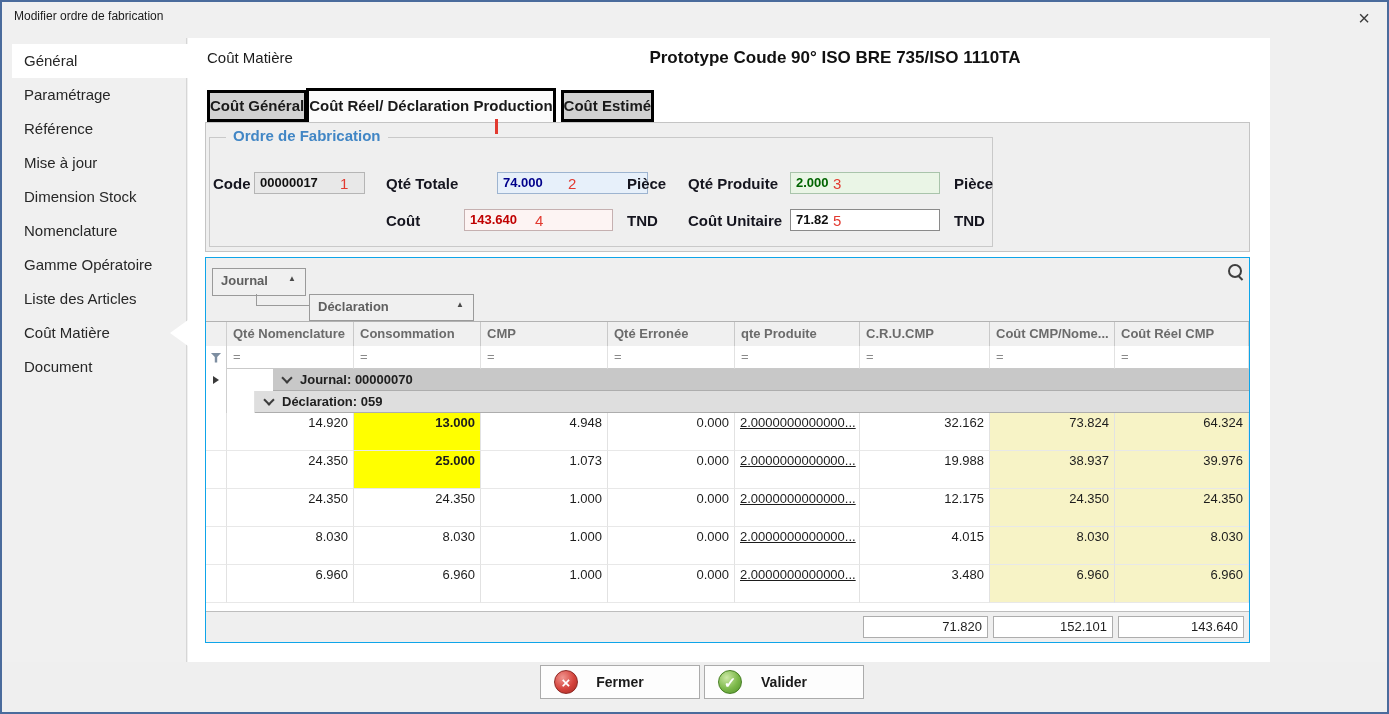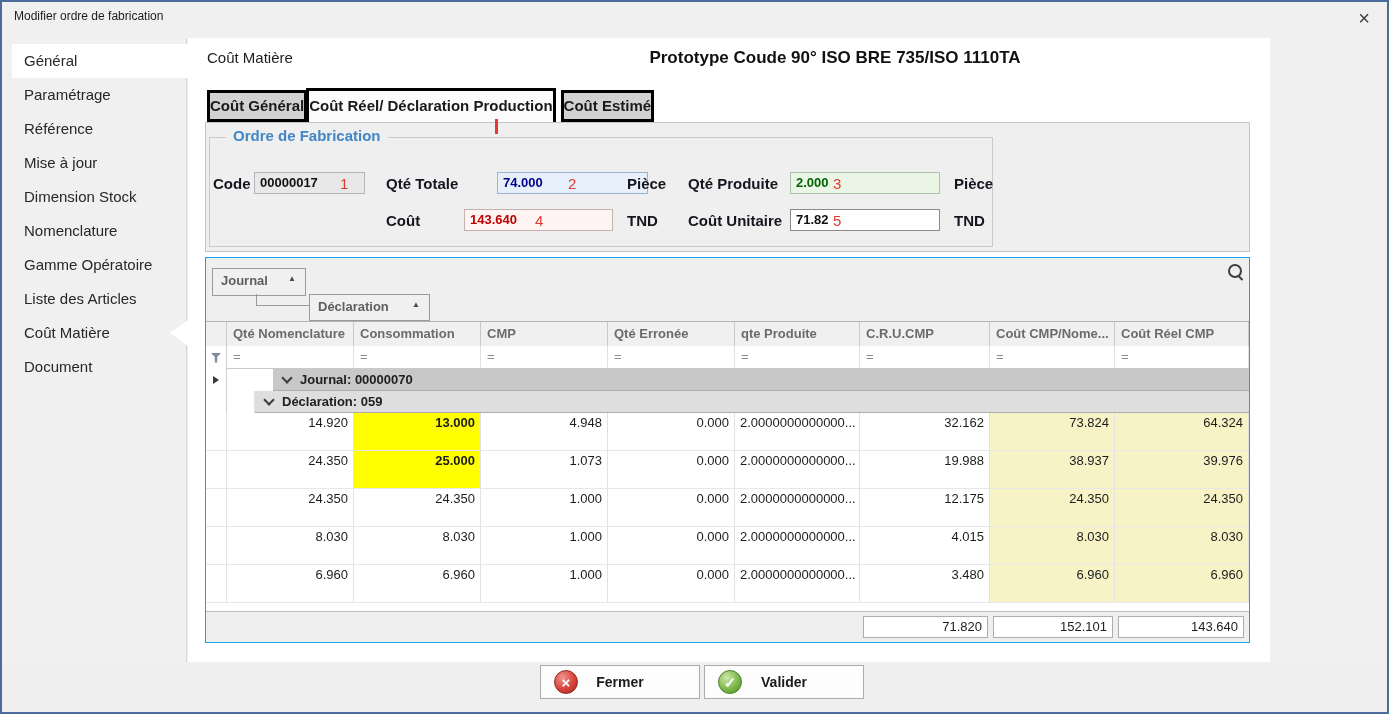--- a/index.html
+++ b/index.html
@@ -48,21 +48,21 @@
   .fld-pink{background:#fdf4f3;border-color:#c5b0b0;color:#c00000;}
   .fld-white{background:#ffffff;border-color:#8a8a8a;color:#111;}
 
   
   .grid-panel{left:205px;top:257px;width:1045px;height:386px;background:#efefef;border:1px solid #0ea5e9;}
   .gb-box{position:absolute;border:1px solid #9a9a9a;background:#f0f0f0;cursor:pointer;}
   .gb-box .gb-label{position:absolute;left:8px;top:0;font-size:13px;font-weight:bold;color:#5f5f5f;}
   .gb-box .sort-arrow{position:absolute;right:9px;top:5px;font-size:8px;color:#4a4a4a;}
   .gb-journal{left:6px;top:10px;width:92px;height:26px;}
   .gb-journal .gb-label{line-height:24px;}
-  .gb-decl{left:103px;top:36px;width:119px;height:25px;}
+  .gb-decl{left:103px;top:36px;width:119px;height:25px;padding-left:44px;}
   .gb-decl .gb-label{line-height:23px;}
   .conn-v{position:absolute;left:50px;top:36px;width:1px;height:12px;background:#9a9a9a;}
   .conn-h{position:absolute;left:50px;top:47px;width:53px;height:1px;background:#9a9a9a;}
   .search-icon{position:absolute;left:1022px;top:6px;width:18px;height:18px;cursor:pointer;}
   .search-icon .lens{position:absolute;left:0;top:0;width:10px;height:10px;border:2px solid #3f3f3f;border-radius:50%;}
   .search-icon .handle{position:absolute;left:11px;top:11px;width:6px;height:2px;background:#3f3f3f;transform:rotate(45deg);transform-origin:0 0;}
 
   .grid-white{left:0;top:88px;width:1043px;height:265px;background:#ffffff;}
   .grid-row{position:absolute;left:0;width:1043px;display:flex;}
   .hdr-row{top:63px;height:25px;border-top:1px solid #b2b2b2;}
@@ -85,21 +85,21 @@
   .grp-bar.lvl0{background:#c8c8c8;}
   .grp-bar.lvl1{background:#dedede;}
   .grp-indent{flex:0 0 28px;background:#fff;box-sizing:border-box;border-right:1px solid #e2e2e2;}
   .chev{display:inline-block;width:6px;height:6px;border-right:2px solid #3c3c3c;border-bottom:2px solid #3c3c3c;
         transform:rotate(45deg);margin:0 9px 3px 10px;}
   .data-rows{position:absolute;left:0;top:155px;width:1043px;}
   .data-row{height:38px;display:flex;}
   .cell{box-sizing:border-box;border-right:1px solid #e2e2e2;border-bottom:1px solid #e8e8e8;
         font-size:13px;color:#1d1d1d;line-height:19px;text-align:right;padding:0 5px;
         white-space:nowrap;overflow:hidden;background:#fff;cursor:default;}
-  .cell.left{text-align:left;}
+  .cell.left{text-align:left;text-decoration:underline;}
   .cell.hl{background:#ffff00;font-weight:bold;}
   .cell.pale{background:#f7f3c6;}
   .grid-footer{left:0;top:353px;width:1043px;height:31px;background:#efefef;border-top:1px solid #bdbdbd;}
   .foot-box{position:absolute;top:4px;height:22px;background:#fff;border:1px solid #adadad;
             font-size:13px;color:#1d1d1d;line-height:20px;text-align:right;padding-right:5px;box-sizing:border-box;}
 
   
   .bottom-band{left:2px;top:662px;width:1385px;height:50px;background:#efefef;}
   .dlg-btn{position:absolute;top:3px;width:160px;height:34px;background:#fdfdfd;border:1px solid #ababab;
            box-sizing:border-box;cursor:pointer;}

